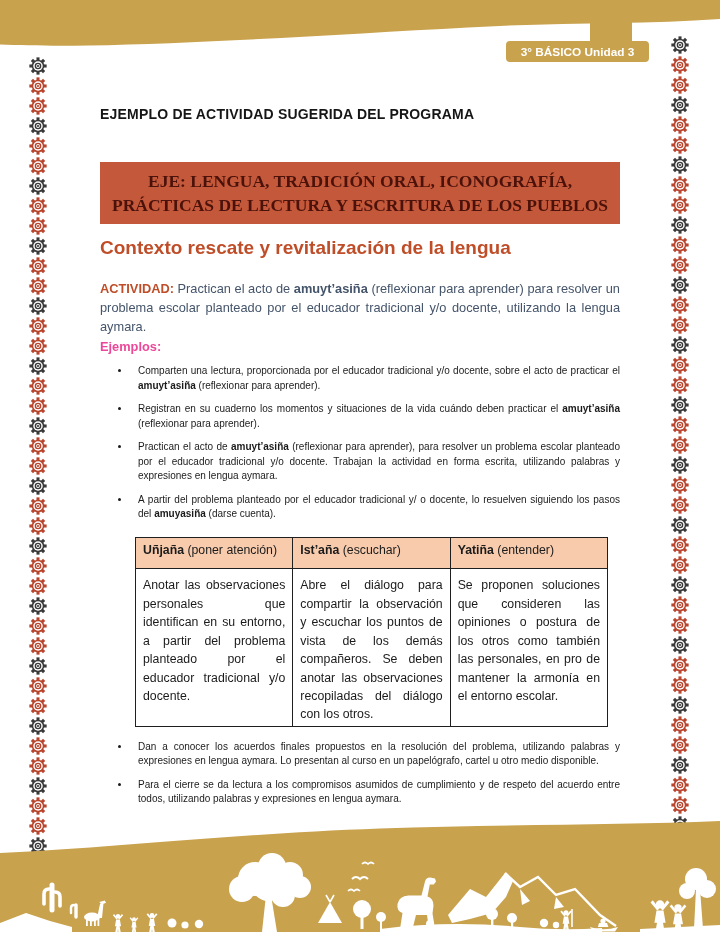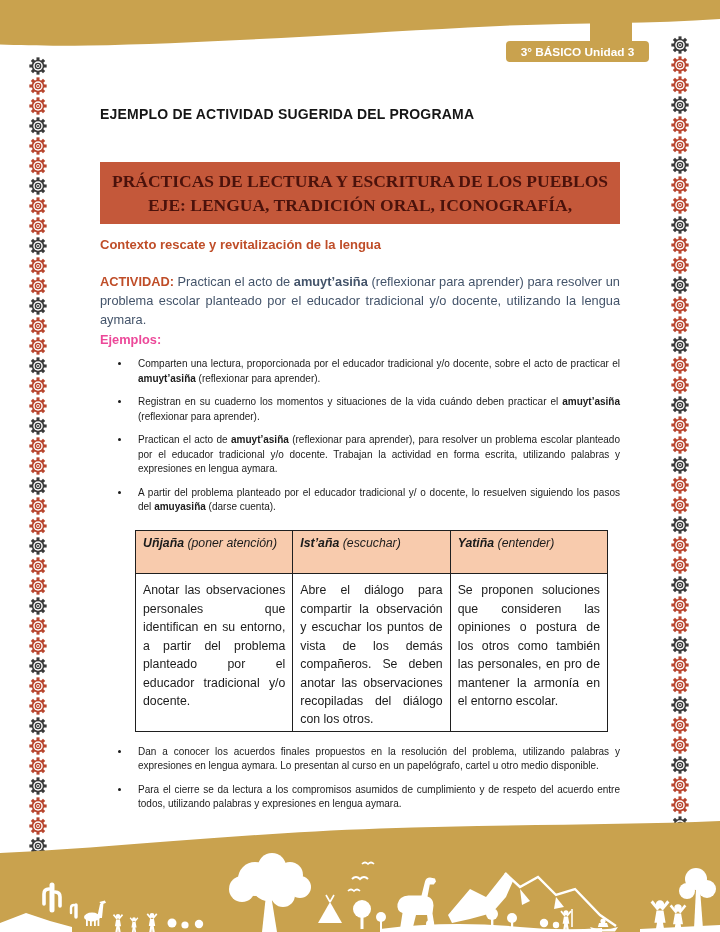--- a/index.html
+++ b/index.html
@@ -18,32 +18,32 @@
   
   .orn-strip{position:absolute;width:18px;display:block;}
   .orn-strip svg{display:block;margin:0 0 2px 0;}
 
   
   .content{position:absolute;left:100px;top:104px;width:520px;}
   .page-title{margin:2px 0 40px 0;font-size:14px;font-weight:bold;color:#161616;letter-spacing:.2px;}
   .eje-banner{background:var(--banner-bg);color:var(--banner-text);
      font-family:"Liberation Serif",serif;font-weight:bold;font-size:17.5px;
      text-align:center;line-height:1.38;padding:7px 4px;margin:0 0 13px 0;}
-  .context-subtitle{color:var(--accent);font-size:13px;font-weight:bold;margin:8px 0 21px 0;}
+  .context-subtitle{color:var(--accent);font-size:19px;font-weight:bold;margin:8px 0 21px 0;}
   .activity-par{color:var(--body-blue);font-size:12.8px;line-height:1.46;text-align:justify;margin:0 0 3px 0;}
   .accent-b{color:var(--accent);font-weight:bold;}
   .b{font-weight:bold;}
   .ejemplos-label{font-size:12.8px;font-weight:bold;color:#ec4899;margin:0 0 10px 0;}
   ul.bullets{margin:0 0 0 31px;padding:0;list-style:disc outside;}
   ul.bullets li{font-size:10px;line-height:1.45;text-align:justify;padding-left:7px;margin:9px 0 3px 0;}
   ul.bullets.bottom{margin-top:13px;}
 
   table.steps{border-collapse:collapse;table-layout:fixed;width:473px;margin:15px 0 5px 35px;}
   table.steps th,table.steps td{border:1.4px solid #1f1f1f;vertical-align:top;font-size:12.3px;}
-  table.steps th{background:var(--th-bg);text-align:left;font-weight:normal;padding:4px 7px 22px 7px;line-height:1.35;font-style:italic;}
+  table.steps th{background:var(--th-bg);text-align:left;font-weight:normal;padding:4px 7px 10px 7px;line-height:1.35;}
   table.steps td{text-align:justify;line-height:1.5;padding:7px 7px 2px 7px;}
 
   
   .footer-band{position:absolute;left:0;top:817px;width:720px;height:115px;}
 </style>
 </head>
 <body>
 
 <div class="page">
 
@@ -1256,22 +1256,22 @@
         <circle r="3.7" fill="#3A3A3A"></circle>
     <circle r="2.1" fill="#fff"></circle>
         <circle r="1.2" fill="#3A3A3A"></circle>
       </svg>
     </div>
 
   <main class="content">
     <h1 class="page-title">EJEMPLO DE ACTIVIDAD SUGERIDA DEL PROGRAMA</h1>
 
     <div class="eje-banner">
+      <div>EJE: LENGUA, TRADICIÓN ORAL, ICONOGRAFÍA,</div>
       <div>PRÁCTICAS DE LECTURA Y ESCRITURA DE LOS PUEBLOS</div>
-      <div>EJE: LENGUA, TRADICIÓN ORAL, ICONOGRAFÍA,</div>
     </div>
 
     <h2 class="context-subtitle">Contexto rescate y revitalización de la lengua</h2>
 
     <p class="activity-par"><span class="accent-b">ACTIVIDAD: </span><span>Practican el acto de </span><span class="b">amuyt’asiña</span><span> (reflexionar para aprender) para resolver un problema escolar planteado por el educador tradicional y/o docente, utilizando la lengua aymara.</span></p>
 
     <p class="ejemplos-label">Ejemplos:</p>
 
     <ul class="bullets top">
         <li><span>Comparten una lectura, proporcionada por el educador tradicional y/o docente, sobre el acto de practicar el </span><span class="b">amuyt’asiña</span><span> (reflexionar para aprender).</span></li>

